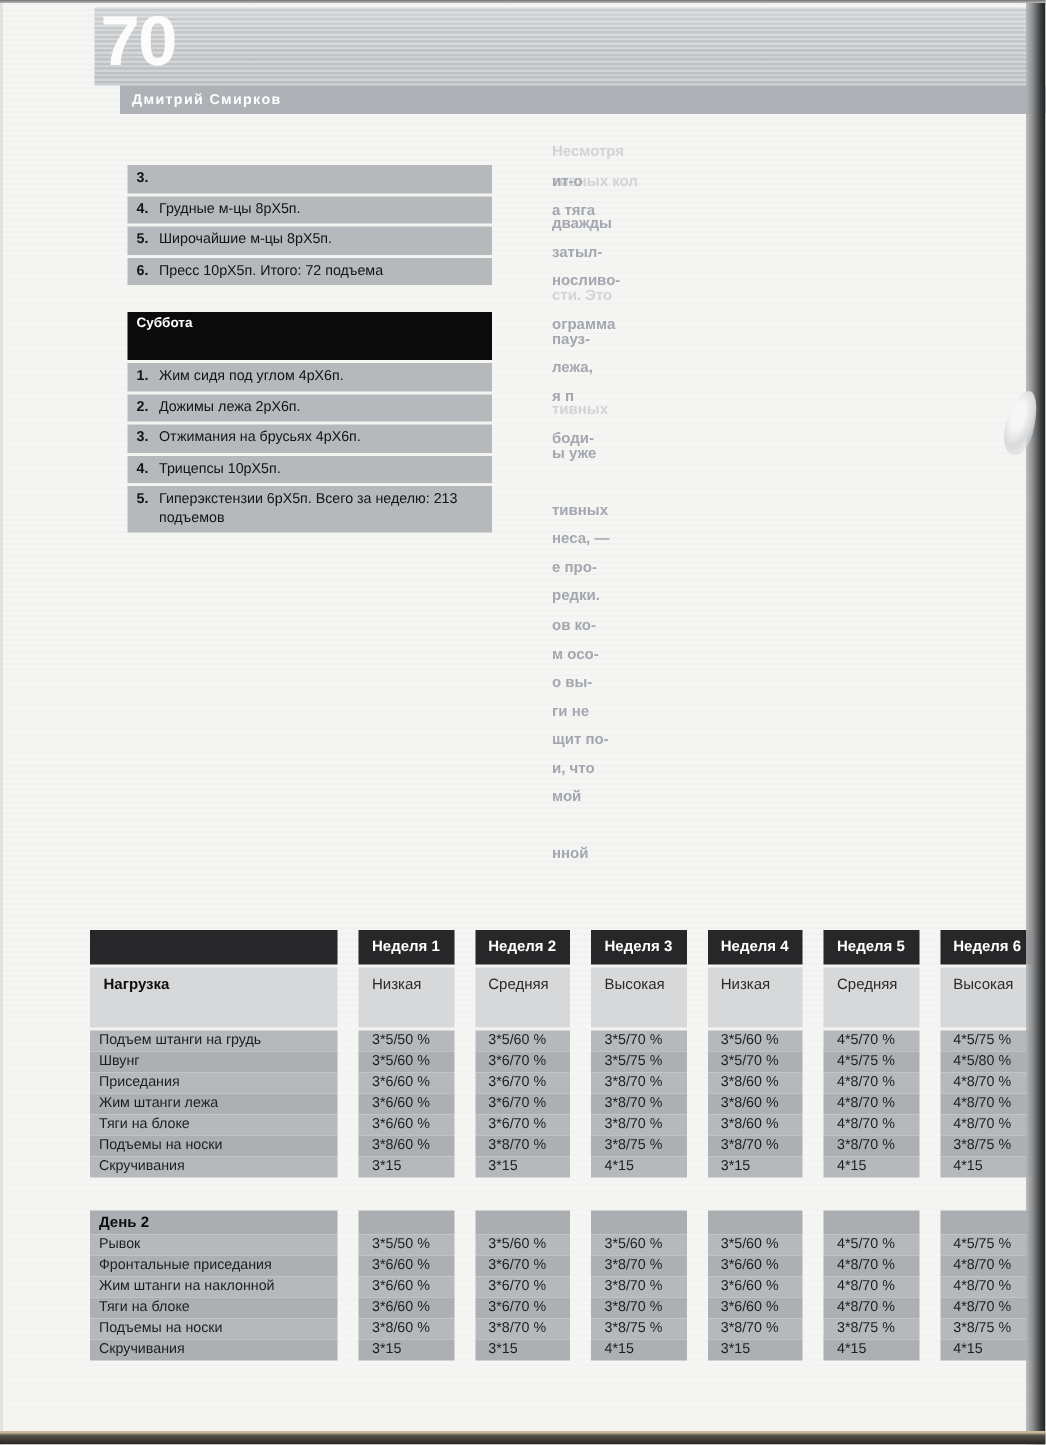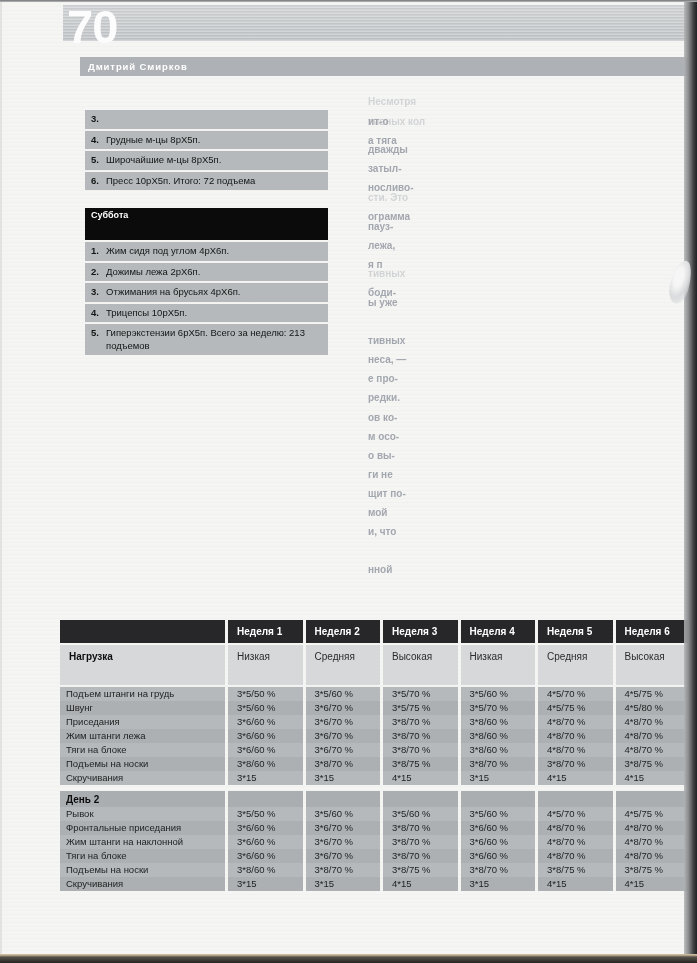--- a/index.html
+++ b/index.html
@@ -12,21 +12,21 @@
   
   .edge-top    { position:absolute; top:0; left:0; width:100%; height:2px;
                  background:linear-gradient(180deg,#717375,#b8babc); z-index:30; }
   .edge-left   { position:absolute; top:0; left:0; width:2px; height:100%; background:#e2e2e0; z-index:25; }
   .edge-right  { position:absolute; top:0; right:0; width:13px; height:100%;
                  background:linear-gradient(90deg, rgba(178,180,182,0.85), #8a8c8e 35%, #3c3e40 75%, #1f2123); z-index:28; }
   .edge-bottom { position:absolute; bottom:0; left:0; width:100%; height:9px;
                  background:linear-gradient(180deg,#ccb99c 0 1px,#56514a 3px,#262421); z-index:30; }
 
   
-  .banner { position:absolute; left:63px; top:5px; width:627px; height:36px;
+  .banner { position:absolute; left:63px; top:5px; width:627px; height:52px;
             background:linear-gradient(180deg,#d0d3d5,#c1c4c7);
             background-image:repeating-linear-gradient(0deg, rgba(255,255,255,0.25) 0 1px, rgba(0,0,0,0.03) 2px 3px),
                              linear-gradient(180deg,#d0d3d5,#c1c4c7); }
   .page-num { position:absolute; left:4px; top:-6px; font-size:47px; font-weight:bold;
               color:#fcfcfc; letter-spacing:-1px; }
   .author-strip { position:absolute; left:80px; top:57px; width:627px; height:19px;
                   background:#aeb2b6; box-sizing:border-box; padding-left:8px;
                   color:#fefefe; font-weight:bold; font-size:9.5px; letter-spacing:0.9px; line-height:19px; }
 
   
@@ -45,32 +45,32 @@
            font-weight:bold; font-size:10px; }
   .ghost-line { display:flex; justify-content:center; height:19.1px; line-height:19.1px;flex-direction:column; }
   .ghost-lead { color:rgba(168,173,180,0.45); }
   .ghost-tail { color:rgba(142,148,158,0.8); }
   .curl { position:absolute; left:671px; top:260px; width:19px; height:44px; z-index:29;
           background:radial-gradient(ellipse at 35% 40%, #f6f6f6 25%, #dadbdd 55%, rgba(205,207,210,0));
           border-radius:55% 45% 50% 50% / 60% 60% 40% 40%; transform:rotate(14deg); }
 
   
   .wtable { position:absolute; left:60px; top:620px; width:630px; }
-  .t-grid { display:grid; grid-template-columns:165px repeat(6, 1fr); column-gap:3px; }
+  .t-grid { display:grid; grid-template-columns:165px repeat(6, 1fr); column-gap:14px; }
   .header-row { margin-bottom:2px; }
   .hcell { background:#27272a; color:#fff; font-weight:bold; font-size:10px;
            height:23px; line-height:23px; padding-left:9px; white-space:nowrap; overflow:hidden; }
   .load-row { margin-bottom:2px; }
   .lcell { background:#d6d8d9; font-size:10px; height:40px; line-height:23px;
            padding-left:9px; color:#2b2b2b; white-space:nowrap; overflow:hidden; }
   .load-label { font-weight:bold; color:#0f0f0f; }
   .sec-title-cell { background:#aaaeb1; font-weight:bold; font-size:10px; color:#0d0d0d;
                     height:16px; line-height:17px; padding-left:6px; white-space:nowrap; }
   .sec-blank { background:#aaaeb1; height:16px; }
-  .section2 { margin-top:6px; }
+  .section2 { margin-top:22px; }
   .row .cell { height:14px; line-height:14px; font-size:9.5px; color:#1e1e1e;
                padding-left:6px; white-space:nowrap; overflow:hidden; }
   .row .vcell { padding-left:9px; }
   .sec-rows div.row:nth-of-type(odd)  .cell { background:#b5b9bc; }
   .sec-rows div.row:nth-of-type(even) .cell { background:#acb0b3; }
 </style>
 </head>
 <body>
 
 <div class="edge-top"></div>
@@ -240,26 +240,26 @@
       <span class="ghost-tail">ги не</span>
     </div>
 
     <div class="ghost-line">
       <span class="ghost-lead"></span>
       <span class="ghost-tail">щит по-</span>
     </div>
 
     <div class="ghost-line">
       <span class="ghost-lead"></span>
+      <span class="ghost-tail">и, что</span>
+    </div>
+
+    <div class="ghost-line">
+      <span class="ghost-lead"></span>
       <span class="ghost-tail">мой</span>
-    </div>
-
-    <div class="ghost-line">
-      <span class="ghost-lead"></span>
-      <span class="ghost-tail">и, что</span>
     </div>
 
     <div class="ghost-line">
       <span class="ghost-lead"></span>
       <span class="ghost-tail"></span>
     </div>
 
     <div class="ghost-line">
       <span class="ghost-lead"></span>
       <span class="ghost-tail">нной</span>

